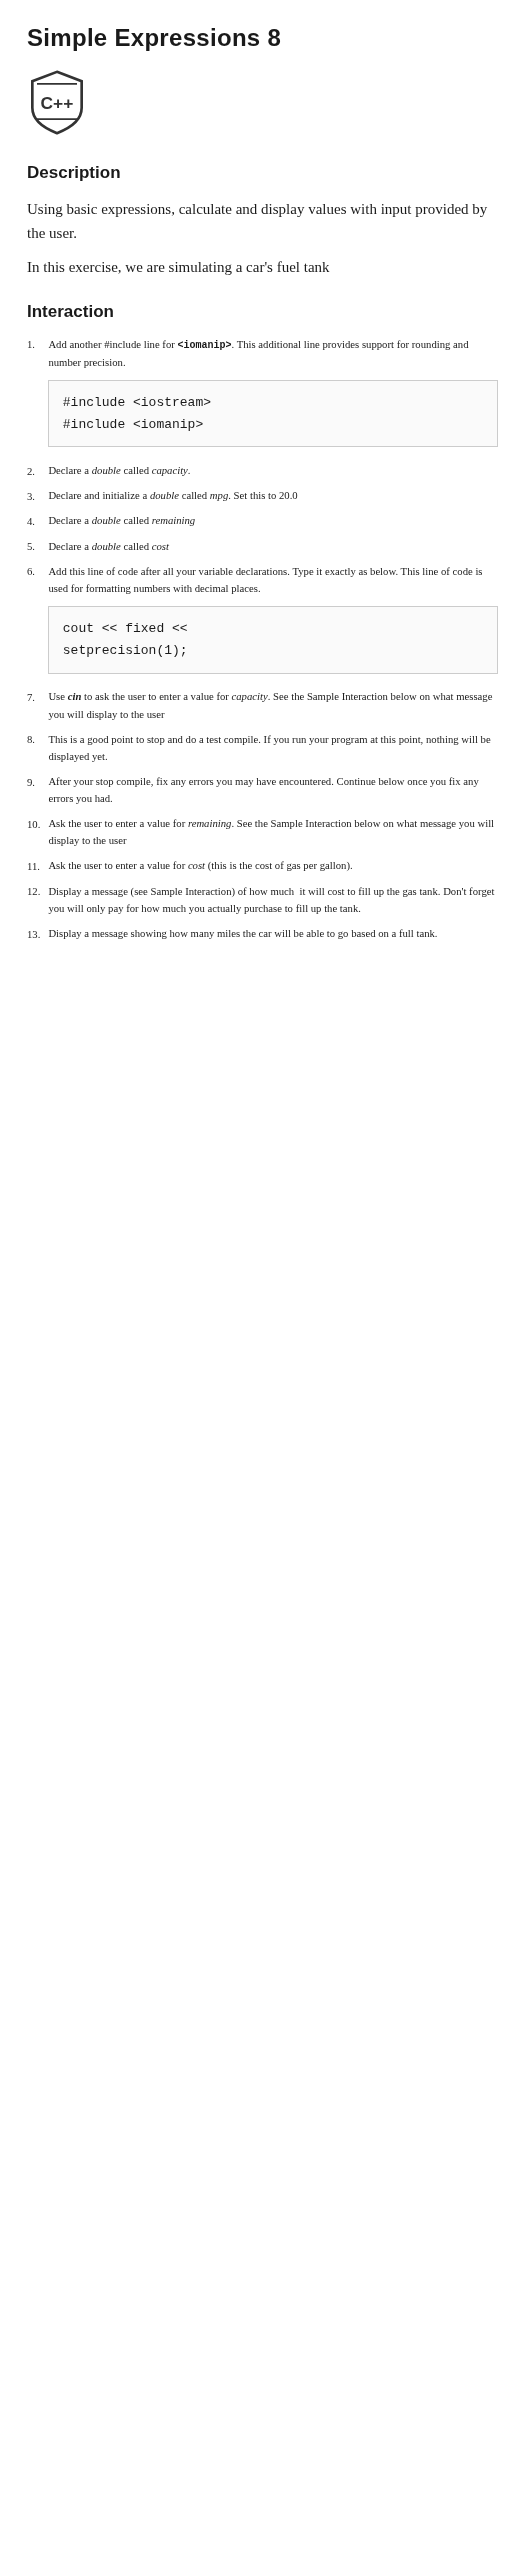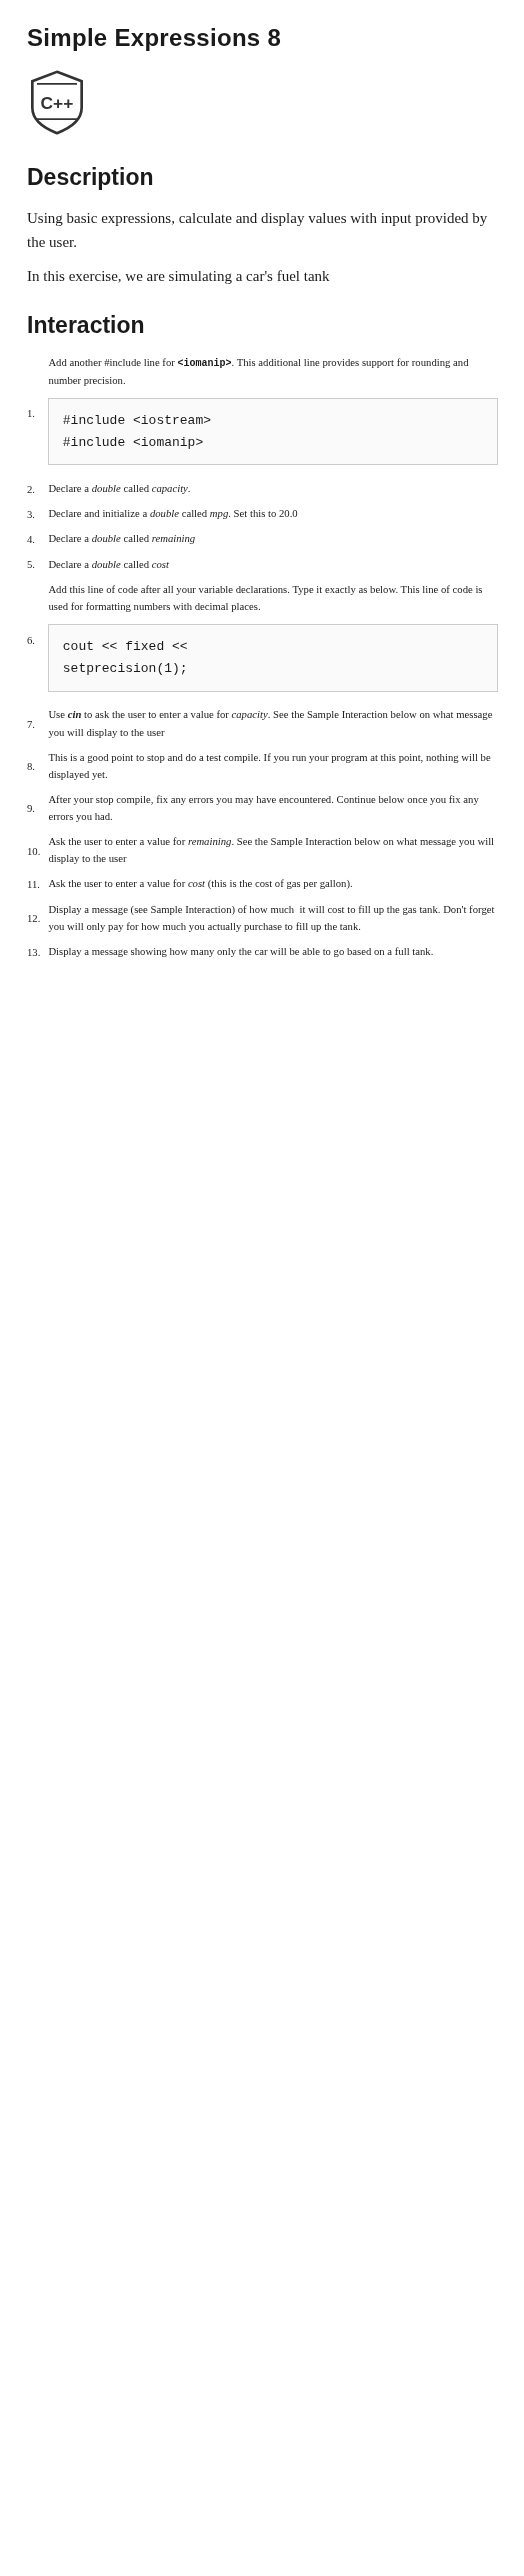--- a/index.html
+++ b/index.html
@@ -31,21 +31,21 @@
       margin-bottom: 20px;
     }
 
     .cpp-logo {
       width: 60px;
       height: 67px;
     }
 
     .section-title {
       font-family: Arial, Helvetica, sans-serif;
-      font-size: 23px;
+      font-size: 17px;
       font-weight: 900;
       margin-bottom: 10.7px;
       margin-top: 20px;
     }
 
     .description-text {
       margin-bottom: 10.7px;
       font-size: 15px;
       line-height: 1.6;
     }
@@ -53,21 +53,21 @@
     .requirements-list {
       list-style: none;
       padding: 0;
       counter-reset: req-counter;
     }
 
     .requirements-list > li {
       counter-increment: req-counter;
       display: flex;
       margin-bottom: 8px;
-      align-items: center;
+      align-items: flex-start;
     }
 
     .requirements-list > li::before {
       content: counter(req-counter) ".";
       min-width: 21.4px;
       font-size: 10.7px;
       padding-top: 0.7px;
       flex-shrink: 0;
     }
 
@@ -206,18 +206,18 @@
   </li>
 
   <li>
     <div class="req-content">
       Display a message (see Sample Interaction) of how much &nbsp;it will cost to fill up the gas tank. Don't forget you will only pay for how much you actually purchase to fill up the tank.
     </div>
   </li>
 
   <li>
     <div class="req-content">
-      Display a message showing how many only the car will be able to go based on a full tank.
+      Display a message showing how many miles the car will be able to go based on a full tank.
     </div>
   </li>
 
 </ol>
 
 
 </body></html>

